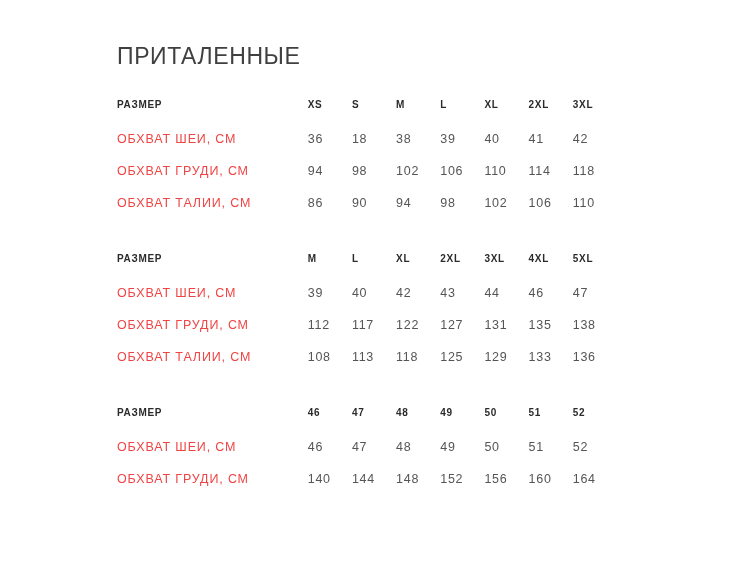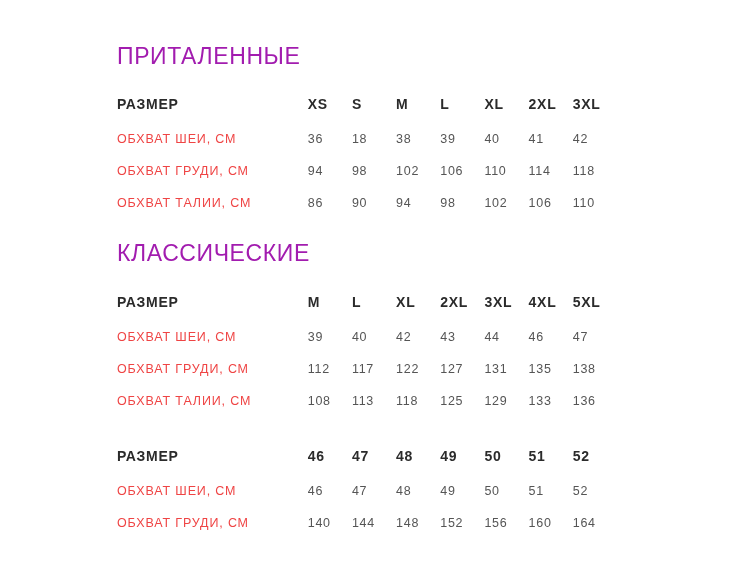--- a/index.html
+++ b/index.html
@@ -22,21 +22,21 @@
     padding: 44px 0 0 0;
   }
   .section {
     padding-left: 117px;
     padding-right: 40px;
   }
   .section-title {
     font-size: 23px;
     font-weight: 400;
     letter-spacing: 0.6px;
-    color: #a21caf;
+    color: #404040;
     margin: 0 0 18px 0;
     line-height: 1.1;
   }
   .section + .section {
     margin-top: 22px;
   }
   table.size-table {
     border-collapse: collapse;
     table-layout: fixed;
     width: 500px;
@@ -44,21 +44,21 @@
   table.size-table col.label-col { width: 190px; }
   table.size-table col.val-col { width: 44px; }
   table.size-table th,
   table.size-table td {
     text-align: left;
     padding: 0;
     font-weight: 400;
     vertical-align: middle;
   }
   table.size-table thead th {
-    font-size: 14px;
+    font-size: 10px;
     letter-spacing: 0.7px;
     color: #2b2b2b;
     font-weight: 700;
     height: 34px;
     padding-bottom: 2px;
   }
   table.size-table thead th.label-head {
     font-weight: 700;
   }
   table.size-table tbody td {
@@ -131,21 +131,20 @@
           <td>98</td>
           <td>102</td>
           <td>106</td>
           <td>110</td>
         </tr>
       </tbody>
     </table>
   </div>
 
   <div class="section">
-    <h2 class="section-title">КЛАССИЧЕСКИЕ</h2>
     <table class="size-table">
       <colgroup>
         <col class="label-col">
         <col class="val-col">
           <col class="val-col">
           <col class="val-col">
           <col class="val-col">
         <col class="val-col">
           <col class="val-col">
           <col class="val-col">

